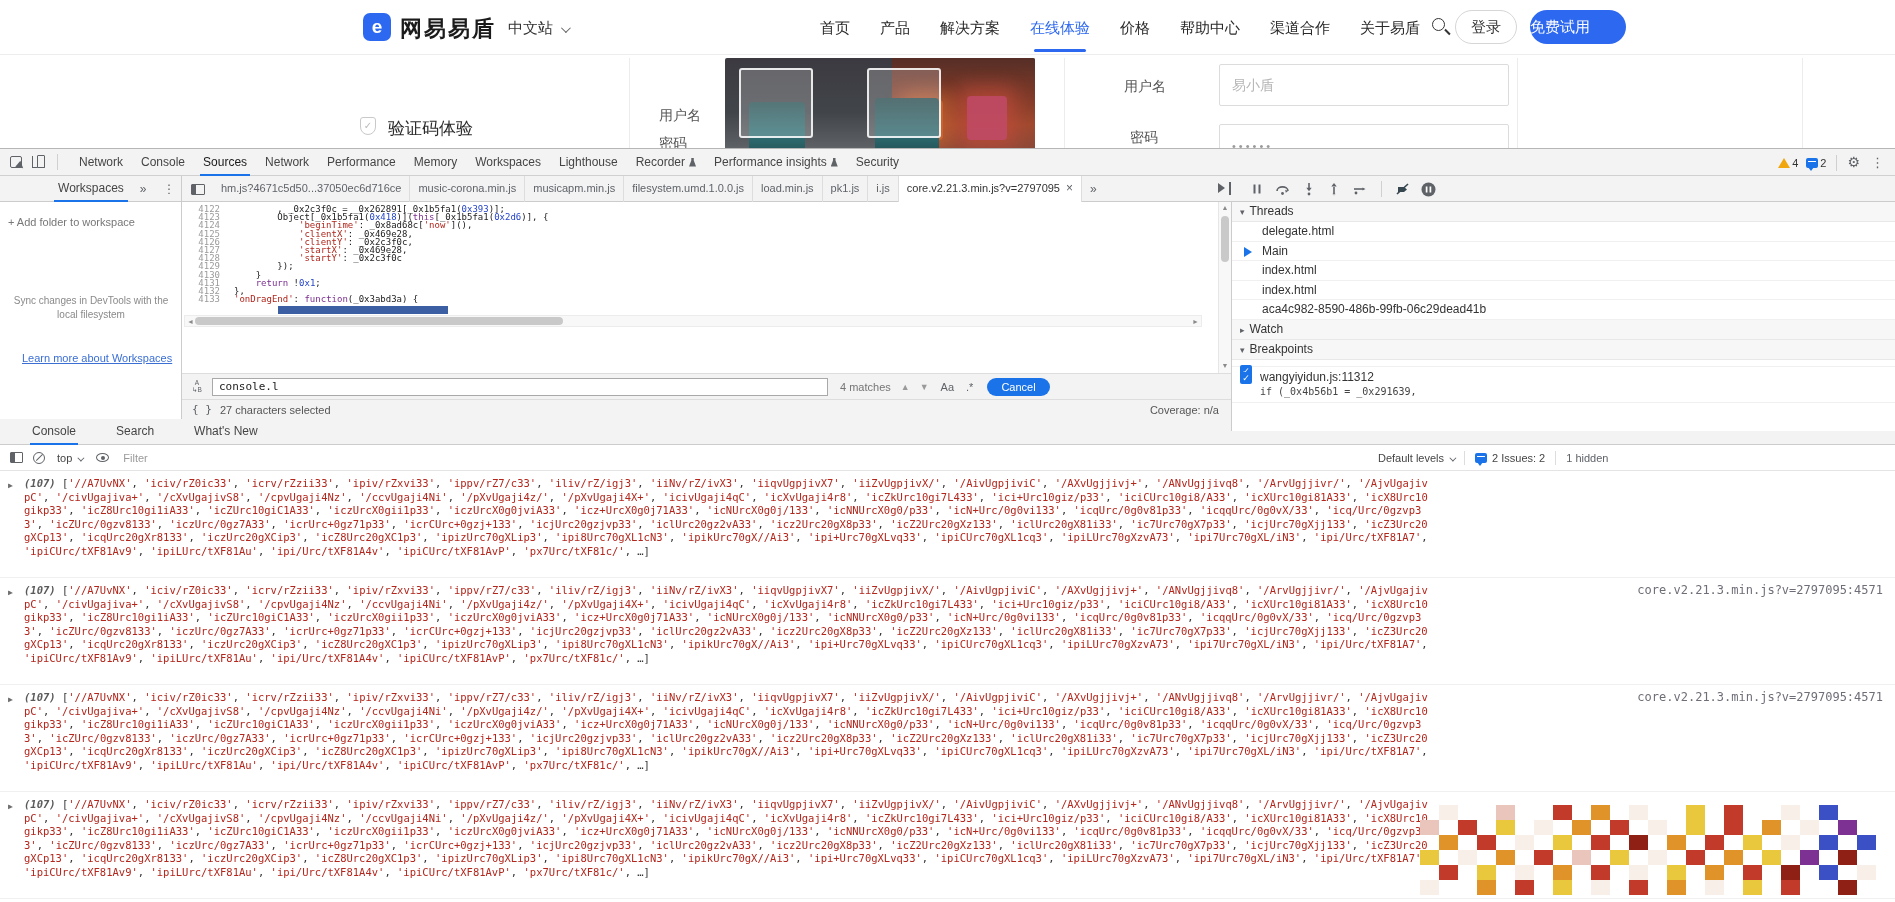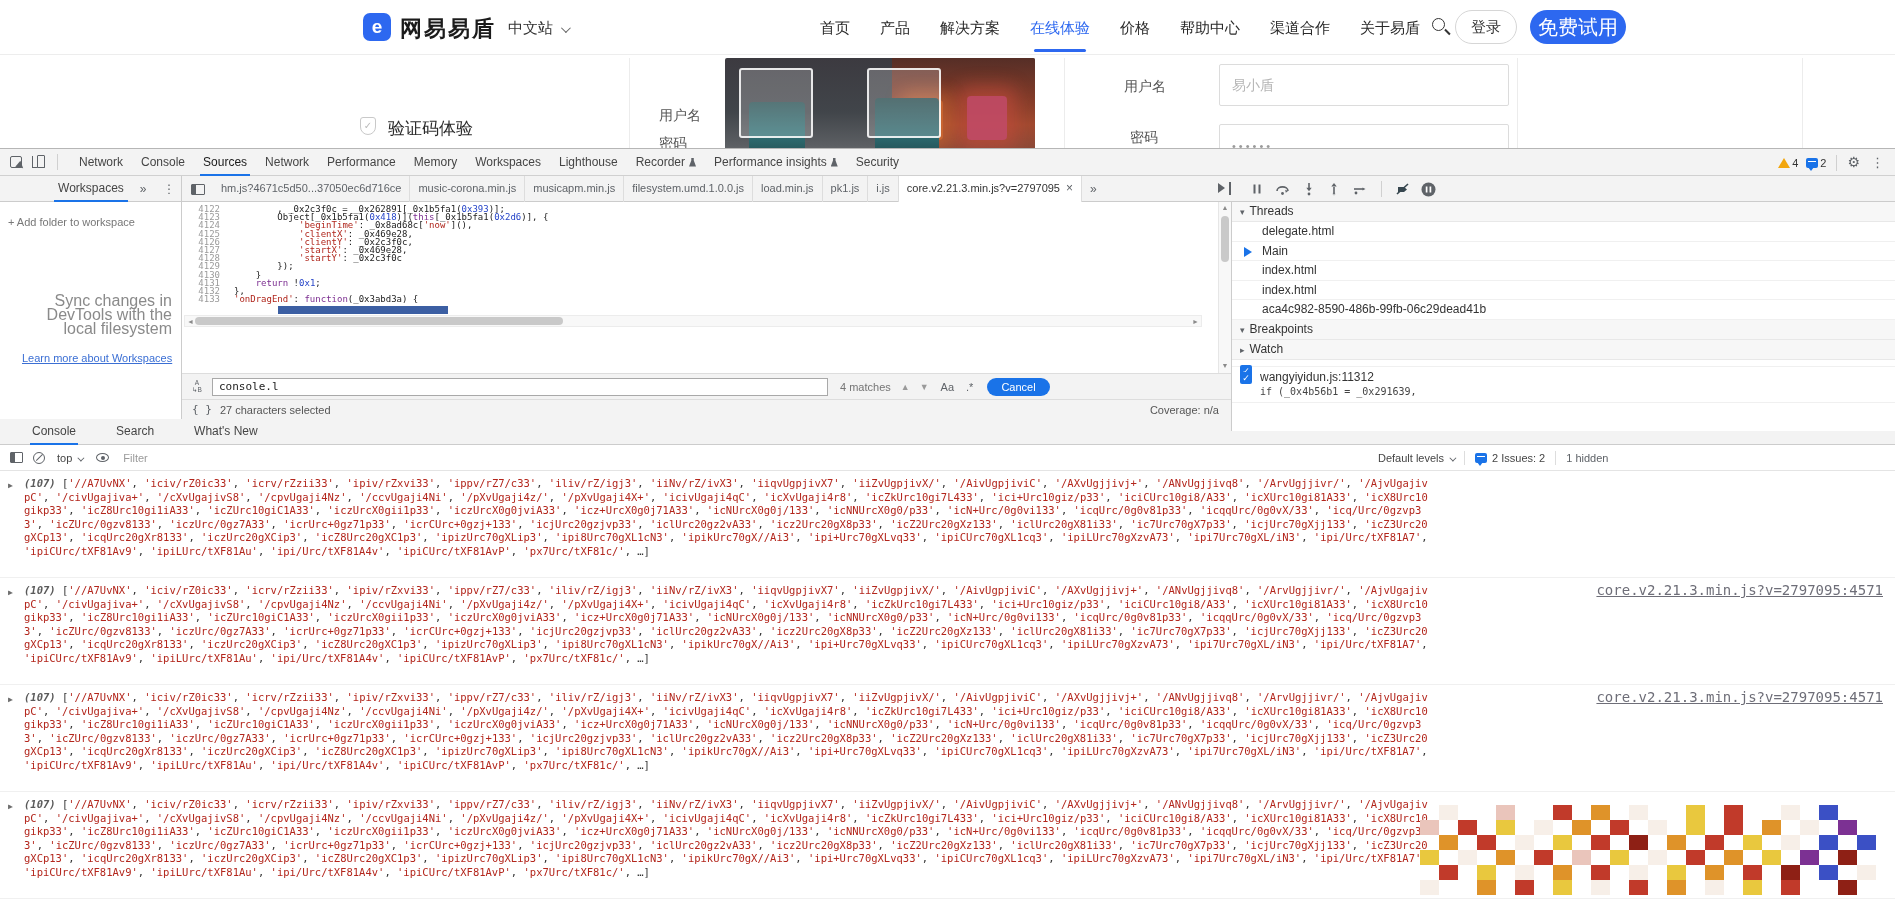--- a/index.html
+++ b/index.html
@@ -12,21 +12,21 @@
   .logo-text { position:absolute; left:400px; top:14px; font-size:22px; font-weight:bold; color:#1b1b1b; letter-spacing:2px; }
   .lang-sel { position:absolute; left:508px; top:19px; font-size:15px; color:#333; }
   .chev-down { display:inline-block; width:7px; height:7px; border-right:1.5px solid #666; border-bottom:1.5px solid #666; transform:rotate(45deg) translateY(-2px); margin-left:8px; }
   #main-nav { position:absolute; left:820px; top:0; height:55px; display:flex; gap:30px; align-items:center; }
   .nav-item { position:relative; font-size:15px; color:#2a2a2a; height:55px; line-height:55px; cursor:pointer; white-space:nowrap; }
   .nav-item.active { color:#2d68f0; }
   .nav-item.active::after { content:""; position:absolute; left:4px; right:4px; bottom:3px; height:3px; background:#2d68f0; border-radius:2px; }
   .mag-icon { position:absolute; left:1432px; top:18px; width:13px; height:13px; border:1.8px solid #333; border-radius:50%; }
   .mag-icon::after { content:""; position:absolute; left:11px; top:12px; width:7px; height:1.8px; background:#333; transform:rotate(45deg); }
   .login-btn { position:absolute; left:1455px; top:10px; width:62px; height:34px; border:1px solid #d6d6d6; border-radius:17px; font-size:15px; color:#333; text-align:center; line-height:32px; cursor:pointer; background:#fff; }
-  .cta-btn { position:absolute; left:1530px; top:10px; width:96px; height:34px; border-radius:17px; font-size:20px; color:#fff; background:#2d68f0; text-align:center; line-height:34px; cursor:pointer; }
+  .cta-btn { position:absolute; left:1530px; top:10px; width:96px; height:34px; border-radius:17px; font-size:15px; color:#fff; background:#2d68f0; text-align:left; line-height:34px; cursor:pointer; }
 
   
   #page-strip { position:absolute; left:0; top:55px; width:1895px; height:93px; background:#fff; overflow:hidden; }
   .vdiv { position:absolute; top:3px; bottom:0; width:1px; background:#ececec; }
   .shield-icon { position:absolute; left:360px; top:62px; width:16px; height:18px; border:1.5px solid #c9c9c9; border-radius:3px 3px 8px 8px; color:#b9b9b9; font-size:10px; text-align:center; line-height:16px; }
   .section-title { position:absolute; left:388px; top:62px; font-size:17px; color:#2b2b2b; }
   .form-label { position:absolute; font-size:14px; color:#555; }
   .captcha-img { position:absolute; left:725px; top:3px; width:310px; height:142px; border-radius:2px; overflow:hidden;
     background:linear-gradient(180deg,#3c3a40 0%,#41454a 38%,#5c5f63 62%,#8f9193 80%,#a8a9aa 100%); }
   .ci-warm { position:absolute; right:0; top:0; width:46%; height:78%;
@@ -80,21 +80,21 @@
   .tabs-more { color:#5f6368; padding:0 8px; cursor:pointer; }
   .nav-show { position:absolute; right:662px; top:6px; width:15px; height:13px; cursor:pointer; }
   .nav-show::before { content:""; position:absolute; left:0; top:1px; border-top:5px solid transparent; border-bottom:5px solid transparent; border-left:7px solid #5f6368; }
   .nav-show::after { content:""; position:absolute; right:2px; top:0; width:2px; height:13px; background:#5f6368; }
   #dbg-toolbar { position:absolute; left:1240px; top:0; right:0; height:26px; display:flex; align-items:center; gap:11px; padding-left:10px; }
   #dbg-toolbar svg { cursor:pointer; }
 
   
   #sources-sidebar { position:absolute; left:0; top:53px; width:182px; height:217px; background:#fff; border-right:1px solid #ccc; z-index:2; }
   .add-folder { position:absolute; left:8px; top:14px; font-size:11px; color:#777; cursor:pointer; }
-  .sync-text { position:absolute; left:10px; top:92px; width:162px; font-size:16px; color:#8a8a8a; text-align:right; line-height:14px; }
+  .sync-text { position:absolute; left:10px; top:92px; width:162px; font-size:10px; color:#8a8a8a; text-align:center; line-height:14px; }
   .learn-link { position:absolute; left:22px; top:150px; font-size:11px; color:#3b6fd4; text-decoration:underline; cursor:pointer; }
 
   
   #editor { position:absolute; left:182px; top:53px; width:1036px; height:171px; background:#fff; overflow:hidden; }
   #code { position:absolute; left:0; top:3px; right:0; font-family:"DejaVu Sans Mono", monospace; font-size:9px; line-height:8.2px; white-space:pre; }
   .cl { display:flex; height:8.2px; }
   .ln { width:46px; flex:none; text-align:right; padding-right:8px; color:#9b9b9b; }
   .lc { padding-left:6px; color:#222; }
   .tk-n { color:#2544c8; } .tk-s { color:#b0261c; } .tk-k { color:#7b2d90; } .tk-p { color:#222; }
   .sel-stub { position:absolute; left:96px; top:104px; width:170px; height:8px; background:#3c5fa3; }
@@ -153,21 +153,21 @@
   .hidden-lbl { color:#5f6368; }
 
   
   #console-out { position:relative; }
   .c-block { position:relative; min-height:107px; border-bottom:1px solid #f0f0f0; padding:6px 462px 6px 24px;
     font-family:"DejaVu Sans Mono",monospace; font-size:10.5px; line-height:13.5px; word-break:break-all; color:#444; }
   .c-tri { position:absolute; left:8px; top:8px; font-size:8px; color:#6e6e6e; cursor:pointer; }
   .c-count { font-style:italic; color:#5a5a5a; font-weight:bold; }
   .c-str { color:#b3261c; }
   .c-punc { color:#333; }
-  .c-link { position:absolute; right:12px; top:6px; color:#6e6e78; text-decoration:underline; font-size:14px; cursor:pointer;margin-left:28px; }
+  .c-link { position:absolute; right:12px; top:6px; color:#6e6e78; font-size:12px; cursor:pointer;margin-left:28px; }
 
   
   #mosaic { position:absolute; left:1420px; top:656px; z-index:6; }
   .mz-row { display:flex; }
   .mz-cell { width:19px; height:15px; }
 </style>
 </head>
 <body>
 
 <div id="site-header">
@@ -369,22 +369,22 @@
     <span class="cov">Coverage: n/a</span>
   </div>
 
   <div id="dbg-pane">
       <div class="sec-h"><span class="tri">▾</span>Threads</div>
       <div class="th-row">delegate.html</div>
       <div class="th-row">Main<div class="th-cur"></div></div>
       <div class="th-row">index.html</div>
       <div class="th-row">index.html</div>
       <div class="th-row">aca4c982-8590-486b-99fb-06c29dead41b</div>
+      <div class="sec-h"><span class="tri">▸</span>Watch</div>
       <div class="sec-h"><span class="tri">▾</span>Breakpoints</div>
-      <div class="sec-h"><span class="tri">▸</span>Watch</div>
       <div class="bp-row">
         <div class="bp-check">✓</div>
       </div>
       <div class="bp-row">
         <div class="bp-check">✓</div>
         <div class="bp-file">wangyiyidun.js:11312</div>
         <div class="bp-code">if (_0x4b56b1 = _0x291639,</div>
       </div>
     </div>
 

